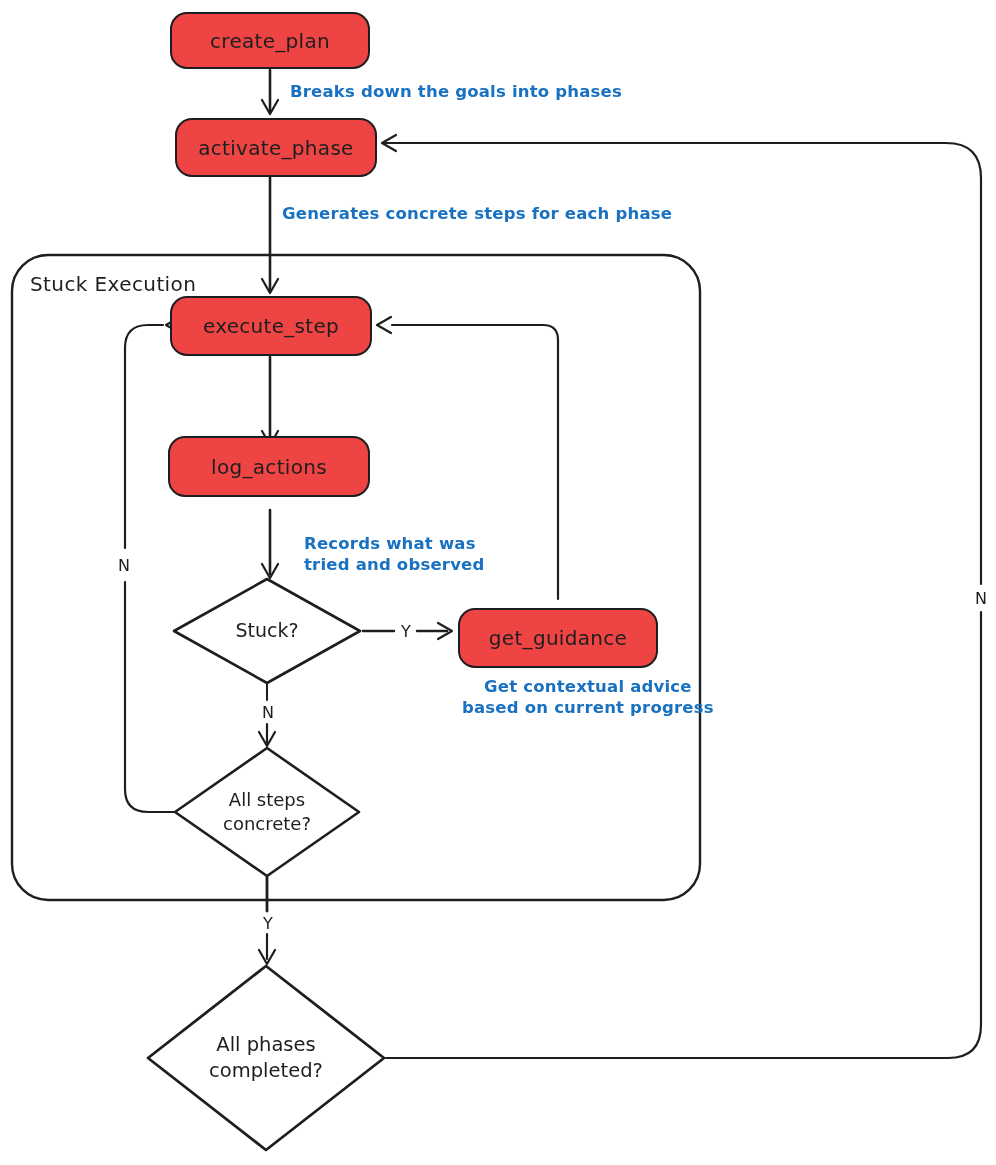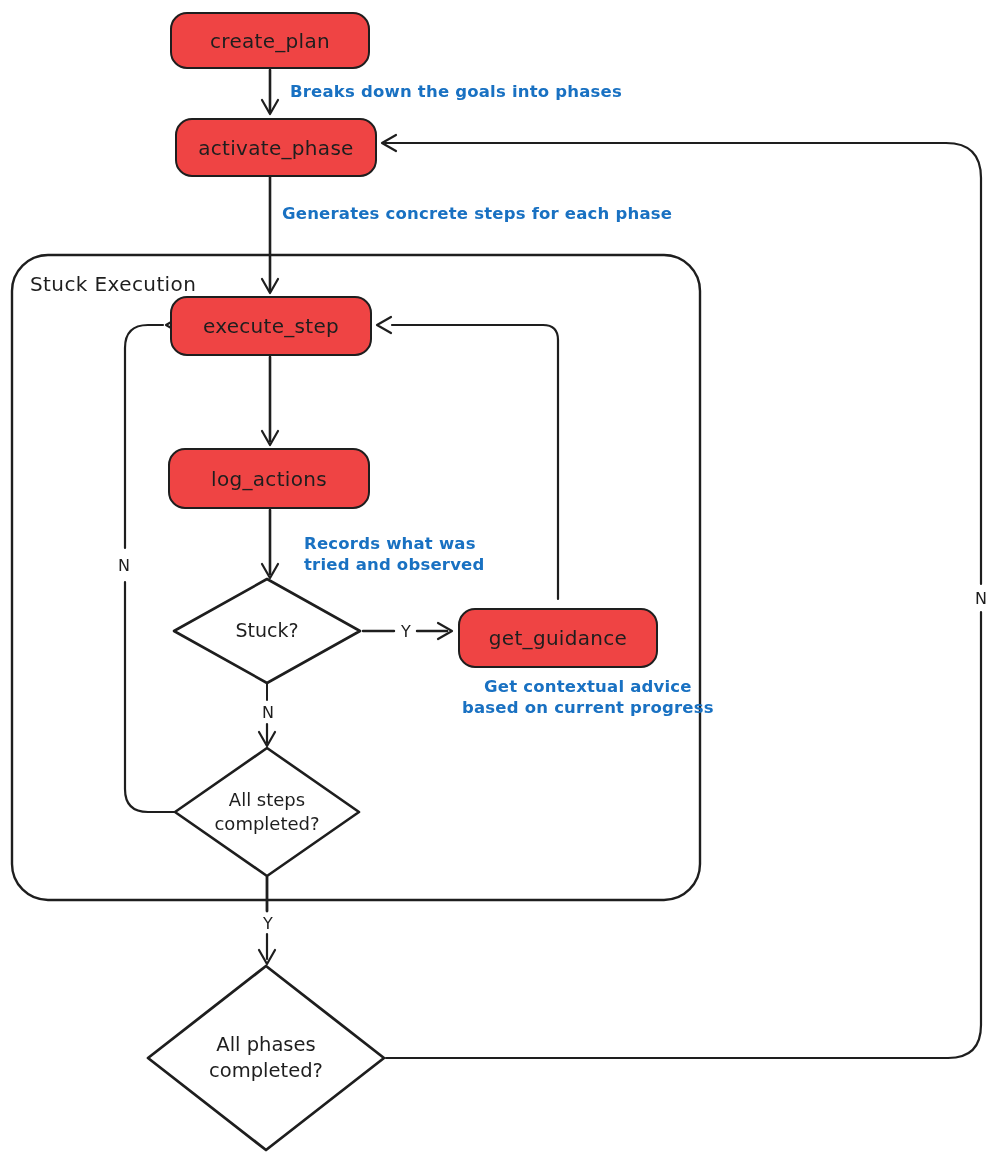--- a/index.html
+++ b/index.html
@@ -101,28 +101,28 @@
   </svg>
 
   <div class="group-label" style="left:30px;top:272px;">Stuck Execution</div>
 
   <div class="node" style="left:170px;top:12px;width:200px;height:57px;">create_plan</div>
 
   <div class="node" style="left:175px;top:118px;width:202px;height:59px;">activate_phase</div>
 
   <div class="node" style="left:170px;top:296px;width:202px;height:60px;">execute_step</div>
 
-  <div class="node" style="left:168px;top:448px;width:202px;height:61px;">log_actions</div>
+  <div class="node" style="left:168px;top:436px;width:202px;height:61px;">log_actions</div>
 
   <div class="node" style="left:458px;top:600px;width:200px;height:60px;margin-top:8px;">get_guidance</div>
 
   <div class="diamond-label" style="left:207px;top:611px;width:120px;height:40px;font-size:19px;">Stuck?</div>
 
   <div class="diamond-label" style="left:192px;top:786px;width:150px;height:52px;">All steps
-completed?</div>
+concrete?</div>
 
   <div class="diamond-label" style="left:186px;top:1028px;width:160px;height:60px;font-size:19.5px;">All phases
 completed?</div>
 
   <div class="annotation" style="left:290px;top:81px;">Breaks down the goals into phases</div>
 
   <div class="annotation" style="left:282px;top:203px;">Generates concrete steps for each phase</div>
 
   <div class="annotation" style="left:304px;top:518px;margin-top:15px;">Records what was
 tried and observed</div>

